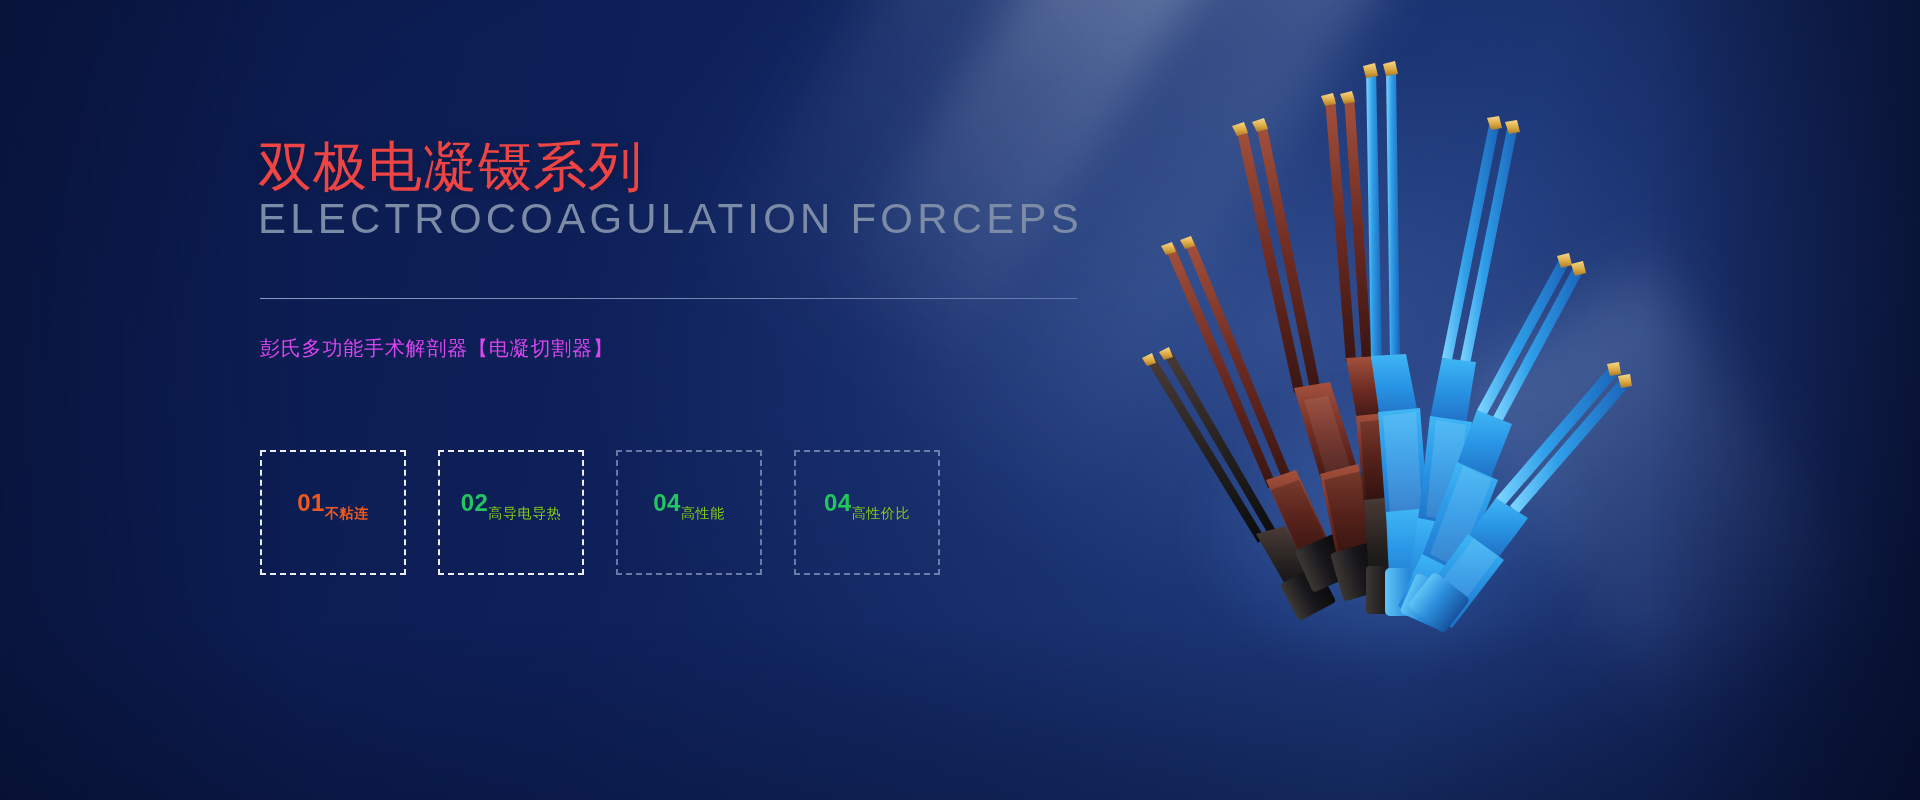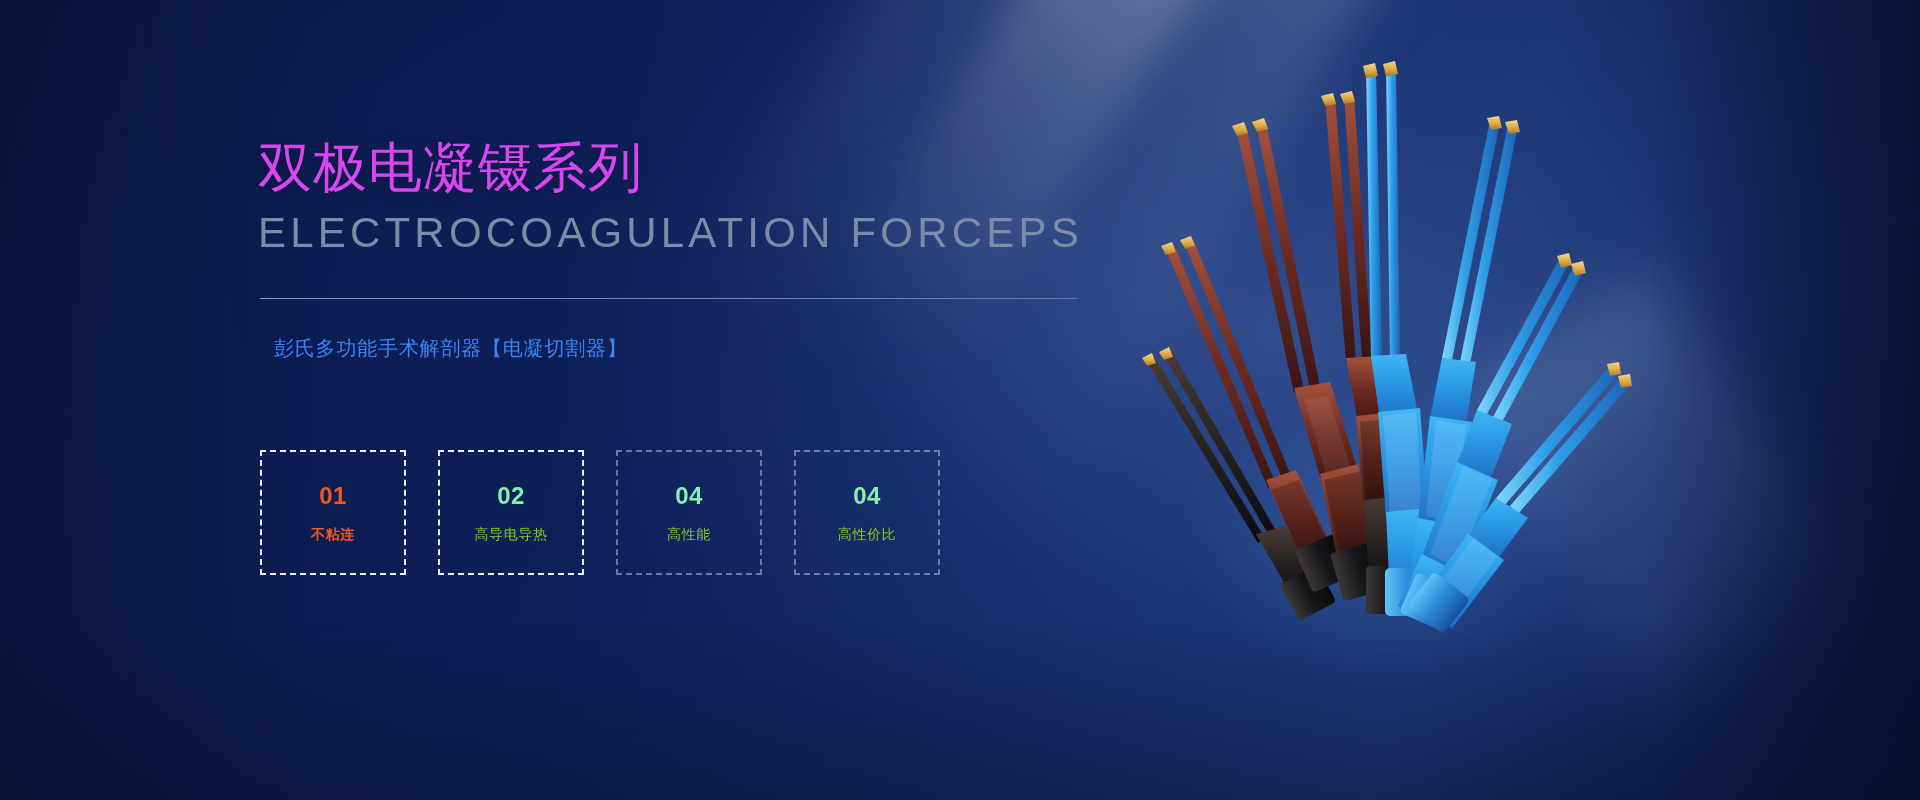--- a/index.html
+++ b/index.html
@@ -131,72 +131,73 @@
   
   .content {
     position:absolute;
     left:258px; top:0;
     width:880px; height:800px;
     z-index:6;
   }
   .title-cn {
     position:absolute; top:140px; left:0;
     font-size:54px; line-height:1;
-    color:#d946ef;
+    color:#ef4444;
     font-weight:400;
     letter-spacing:1px;
     text-shadow:0 2px 14px rgba(0,0,0,.28);
     white-space:nowrap;
+    font-family:Liberation Serif, serif;
   }
   .title-en {
-    position:absolute; top:212px; left:0;
+    position:absolute; top:198px; left:0;
     font-size:42px; line-height:1;
     color:#7c8ba6;
     font-weight:300;
     letter-spacing:4.2px;
     white-space:nowrap;
   }
   .divider {
     position:absolute; top:298px; left:2px;
     width:817px; height:1px;
     background:linear-gradient(90deg, rgba(170,192,224,.78) 0%, rgba(170,192,224,.62) 62%, rgba(170,192,224,.42) 100%);
   }
   .subtitle {
-    position:absolute; top:338px; left:16px;
+    position:absolute; top:338px; left:2px;
     font-size:20px; line-height:1;
-    color:#3b82f6;
+    color:#d946ef;
     font-weight:500;
     letter-spacing:.8px;
     white-space:nowrap;
   }
 
   
   .features {
     position:absolute; top:450px; left:2px;
     display:flex;
   }
   .feature {
     position:relative;
     width:146px; height:125px;
     margin-right:32px;
     display:flex;
-    flex-direction:column;
+    flex-direction:row;
     align-items:center;
     justify-content:center;
   }
   .feature:last-child { margin-right:0; }
   .feature .frame {
     position:absolute; inset:0;
     border:2px dashed rgba(178,194,222,.55);
     pointer-events:none;
   }
   .feature.hi .frame { border-color:rgba(255,255,255,.92); }
   .feature .num {
     font-size:24px; font-weight:700; line-height:1;
-    color:#86efac; letter-spacing:.5px;
+    color:#22c55e; letter-spacing:.5px;
     margin-bottom:19px;
   }
   .feature .lbl {
     font-size:14px; line-height:1;
     color:#84cc16; letter-spacing:.6px;
     white-space:nowrap;
   }
   .feature.accent .num { color:#f0591a; }
   .feature.accent .lbl { color:#f0591a; font-weight:700; }
 

